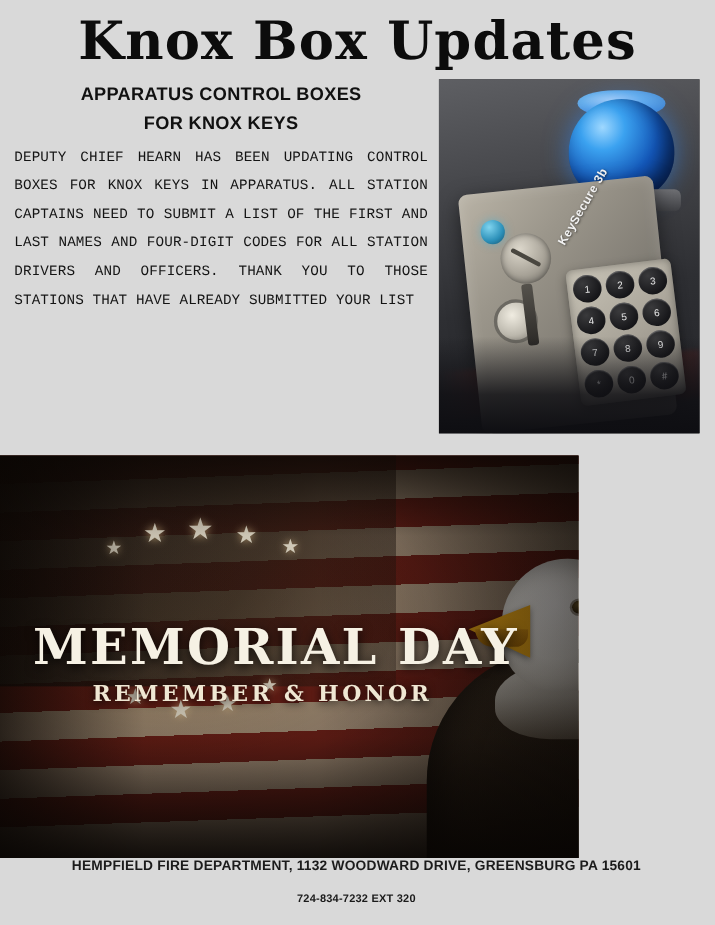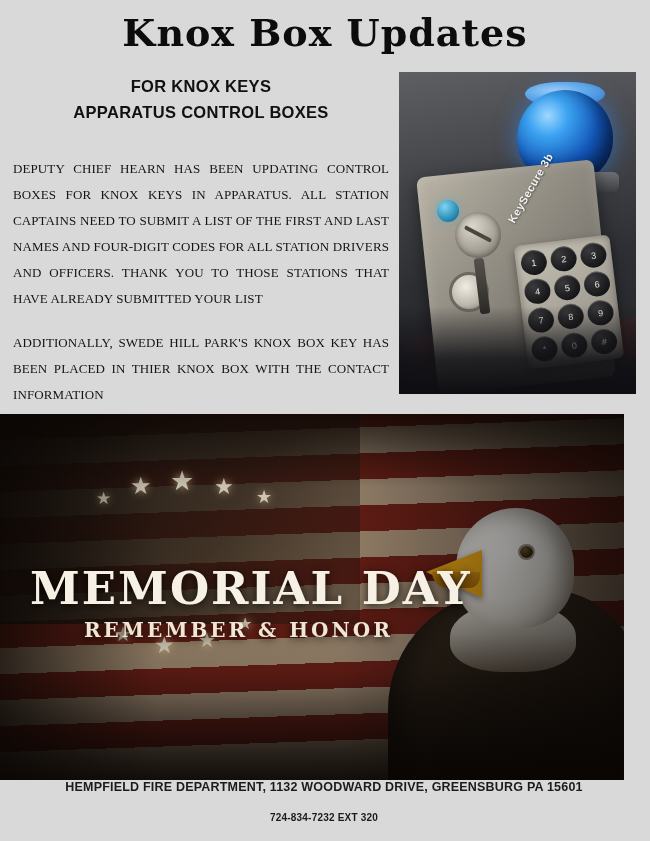--- a/index.html
+++ b/index.html
@@ -25,21 +25,21 @@
   .title-wrap {
     position: absolute;
     top: 14px;
     left: 0;
     width: 650px;
     text-align: center;
   }
   .title {
     font-family: "DejaVu Serif", serif;
     font-weight: bold;
-    font-size: 38px;
+    font-size: 48px;
     letter-spacing: 1px;
     color: #0c0c0c;
     line-height: 1.0;
     white-space: nowrap;
   }
 
   
   .subheading {
     position: absolute;
     top: 74px;
@@ -51,24 +51,24 @@
     font-size: 16.5px;
     letter-spacing: 0.3px;
     color: #111;
     line-height: 1.55;
   }
   .subheading div { white-space: nowrap; }
 
   
   .body-text {
     position: absolute;
-    top: 156px;
+    top: 130px;
     left: 13px;
     width: 376px;
-    font-family: Liberation Serif, serif;
+    font-family: Liberation Mono, monospace;
     font-size: 13px;
     color: #141414;
     line-height: 2.0;
     text-align: justify;
     letter-spacing: 0.1px;
   }
   .body-text p {
     margin: 0 0 18px 0;
     text-align: justify;
     text-justify: inter-word;
@@ -221,21 +221,21 @@
     background: linear-gradient(180deg, #55524c 0%, #2c2a27 100%);
     border-radius: 3px;
     transform: rotate(-7deg);
   }
 
   
   .banner {
     position: absolute;
     top: 414px;
     left: 0;
-    width: 624px;
+    width: 526px;
     height: 366px;
     overflow: hidden;
     background: #1a1008;
   }
   .flag-stripes {
     position: absolute;
     inset: 0;
     background:
       linear-gradient(178deg,
         #8c2a22 0px, #8c2a22 26px,
@@ -404,27 +404,26 @@
 </head>
 <body>
 
 <div class="page">
 
   <div class="title-wrap">
     <div class="title">Knox Box Updates</div>
   </div>
 
   <div class="subheading">
+    <div>APPARATUS CONTROL BOXES</div>
     <div>FOR KNOX KEYS</div>
-    <div>APPARATUS CONTROL BOXES</div>
   </div>
 
   <div class="body-text">
     <p>DEPUTY CHIEF HEARN HAS BEEN UPDATING CONTROL BOXES FOR KNOX KEYS IN APPARATUS.  ALL STATION CAPTAINS NEED TO SUBMIT A LIST OF THE FIRST AND LAST NAMES AND FOUR-DIGIT CODES FOR ALL STATION DRIVERS AND OFFICERS.   THANK YOU TO THOSE STATIONS THAT HAVE ALREADY SUBMITTED YOUR LIST</p>
-    <p>ADDITIONALLY, SWEDE HILL PARK'S KNOX BOX KEY HAS BEEN PLACED IN THIER KNOX BOX WITH THE CONTACT INFORMATION</p>
   </div>
 
   <div class="photo-knox">
     <div class="kb-bg"></div>
     <div class="kb-red-strip"></div>
     <div class="kb-strobe-top"></div>
     <div class="kb-strobe"></div>
     <div class="kb-strobe-base"></div>
     <div class="kb-panel"></div>
     <div class="kb-knob"></div>

